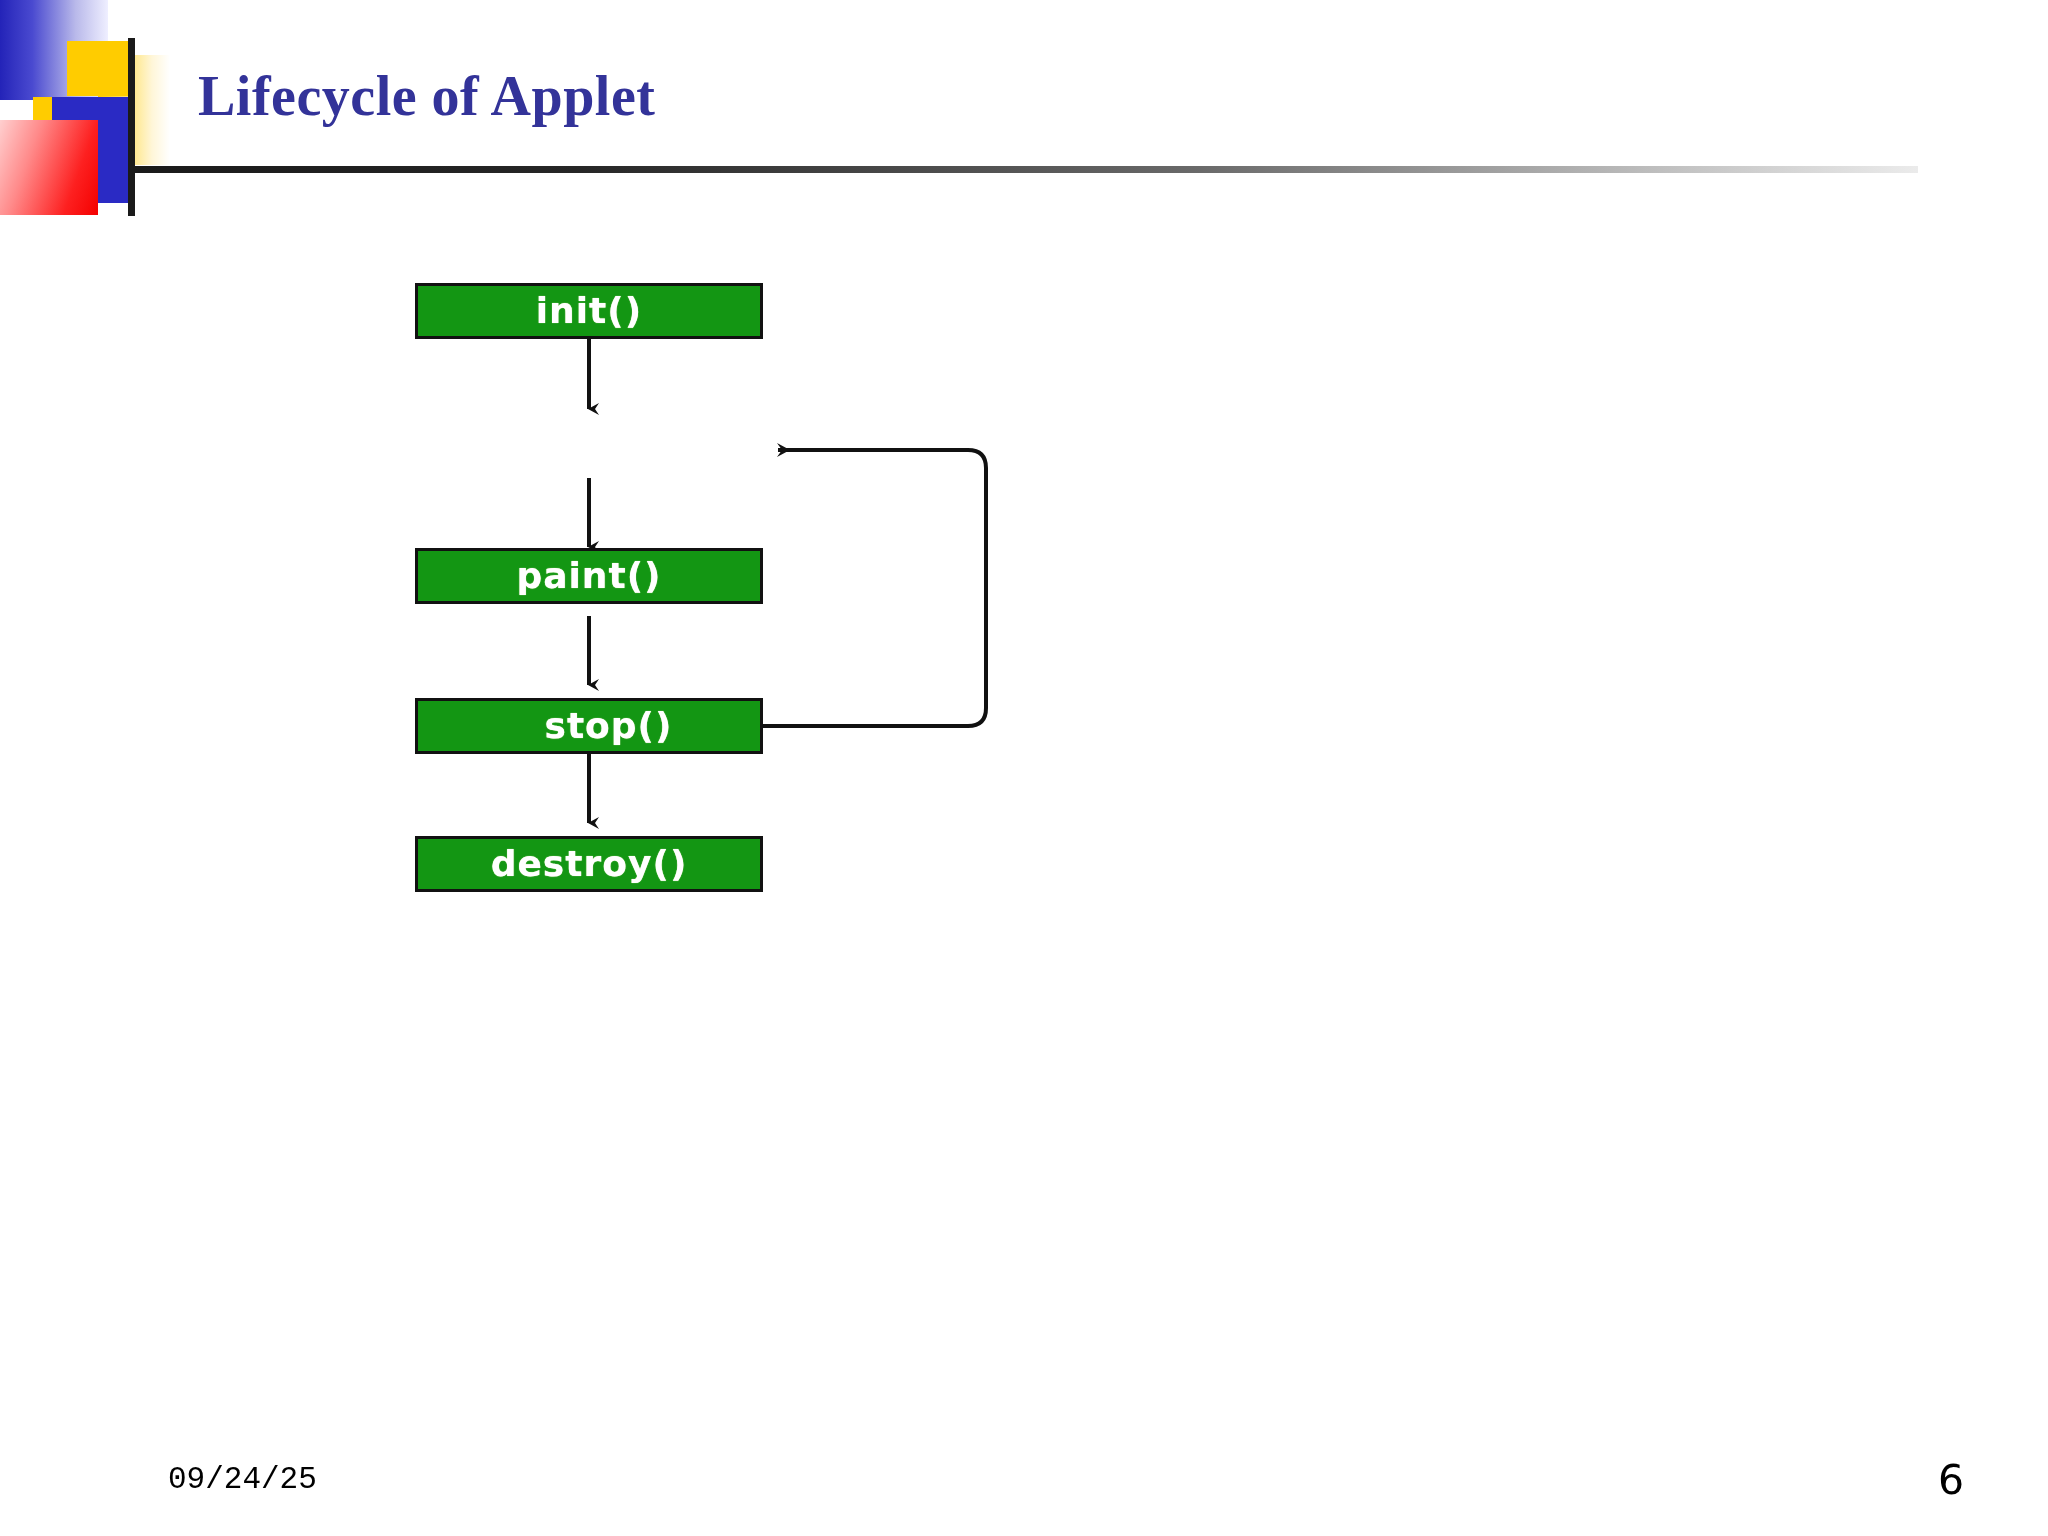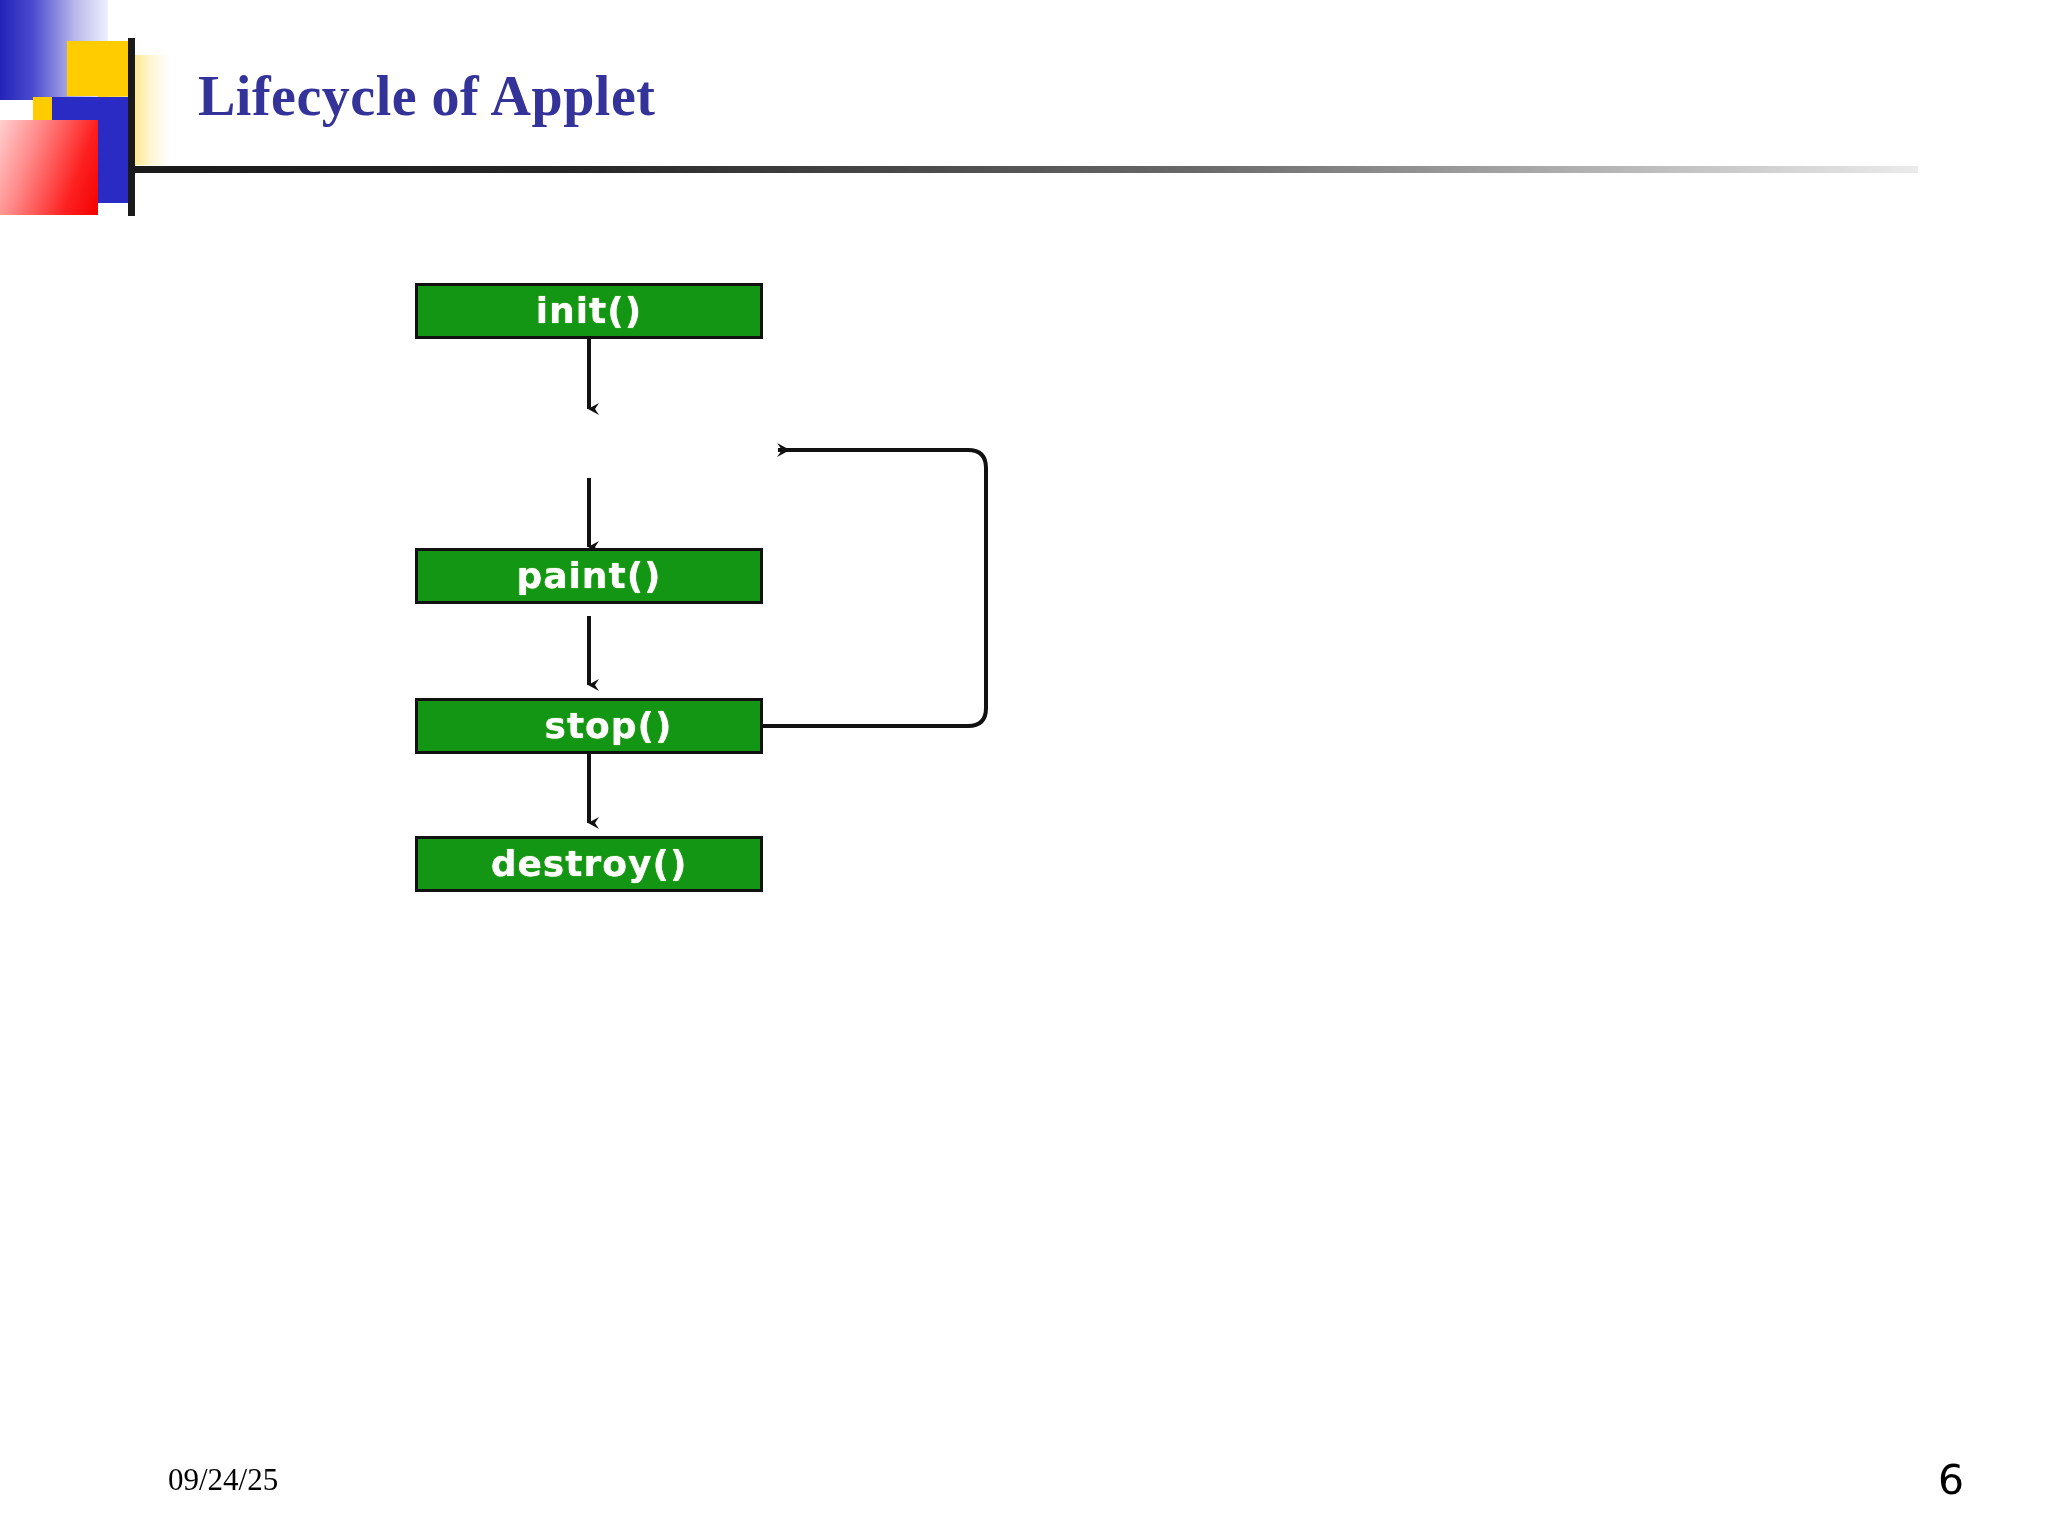--- a/index.html
+++ b/index.html
@@ -119,21 +119,21 @@
     left: 0; top: 0;
     width: 2048px; height: 1536px;
     pointer-events: none;
   }
 
   
   #footer-date {
     position: absolute;
     left: 168px;
     top: 1462px;
-    font-family: Liberation Serif, serif;
+    font-family: Liberation Mono, monospace;
     font-size: 31px;
     color: #000000;
   }
   #footer-pagenum {
     position: absolute;
     left: 1938px;
     top: 1456px;
     font-family: "DejaVu Sans", "Liberation Sans", sans-serif;
     font-size: 41px;
     color: #000000;

